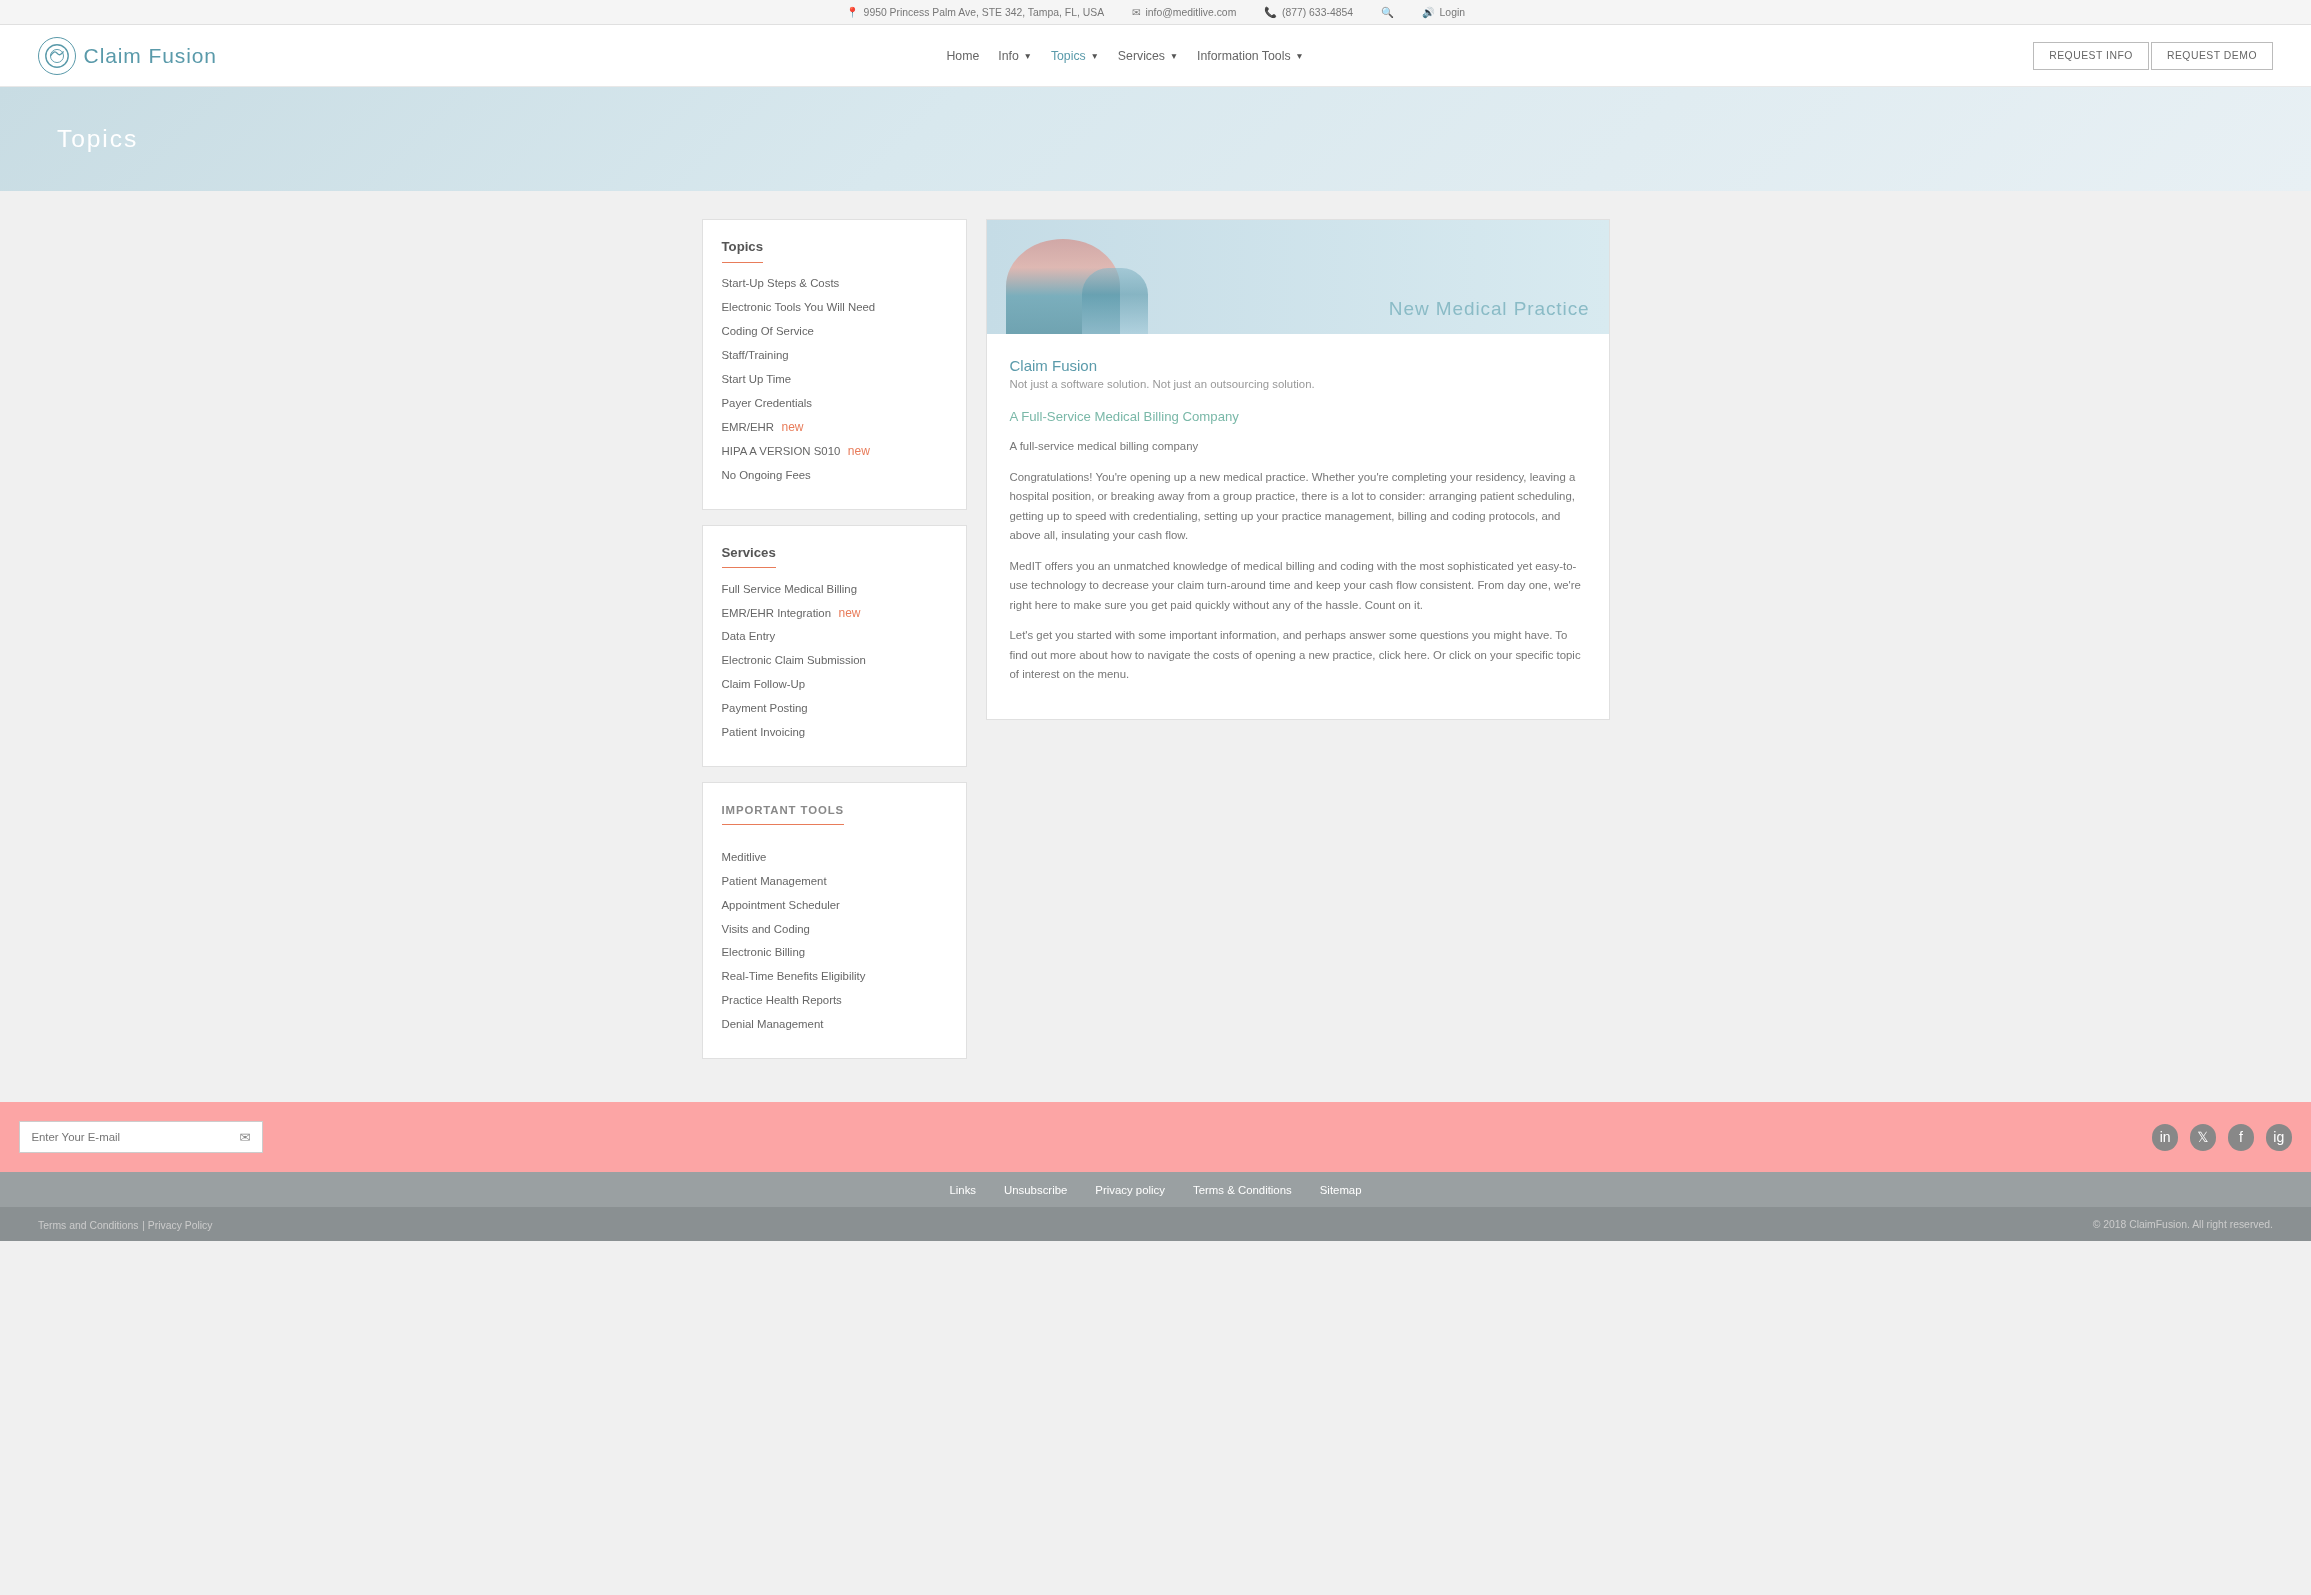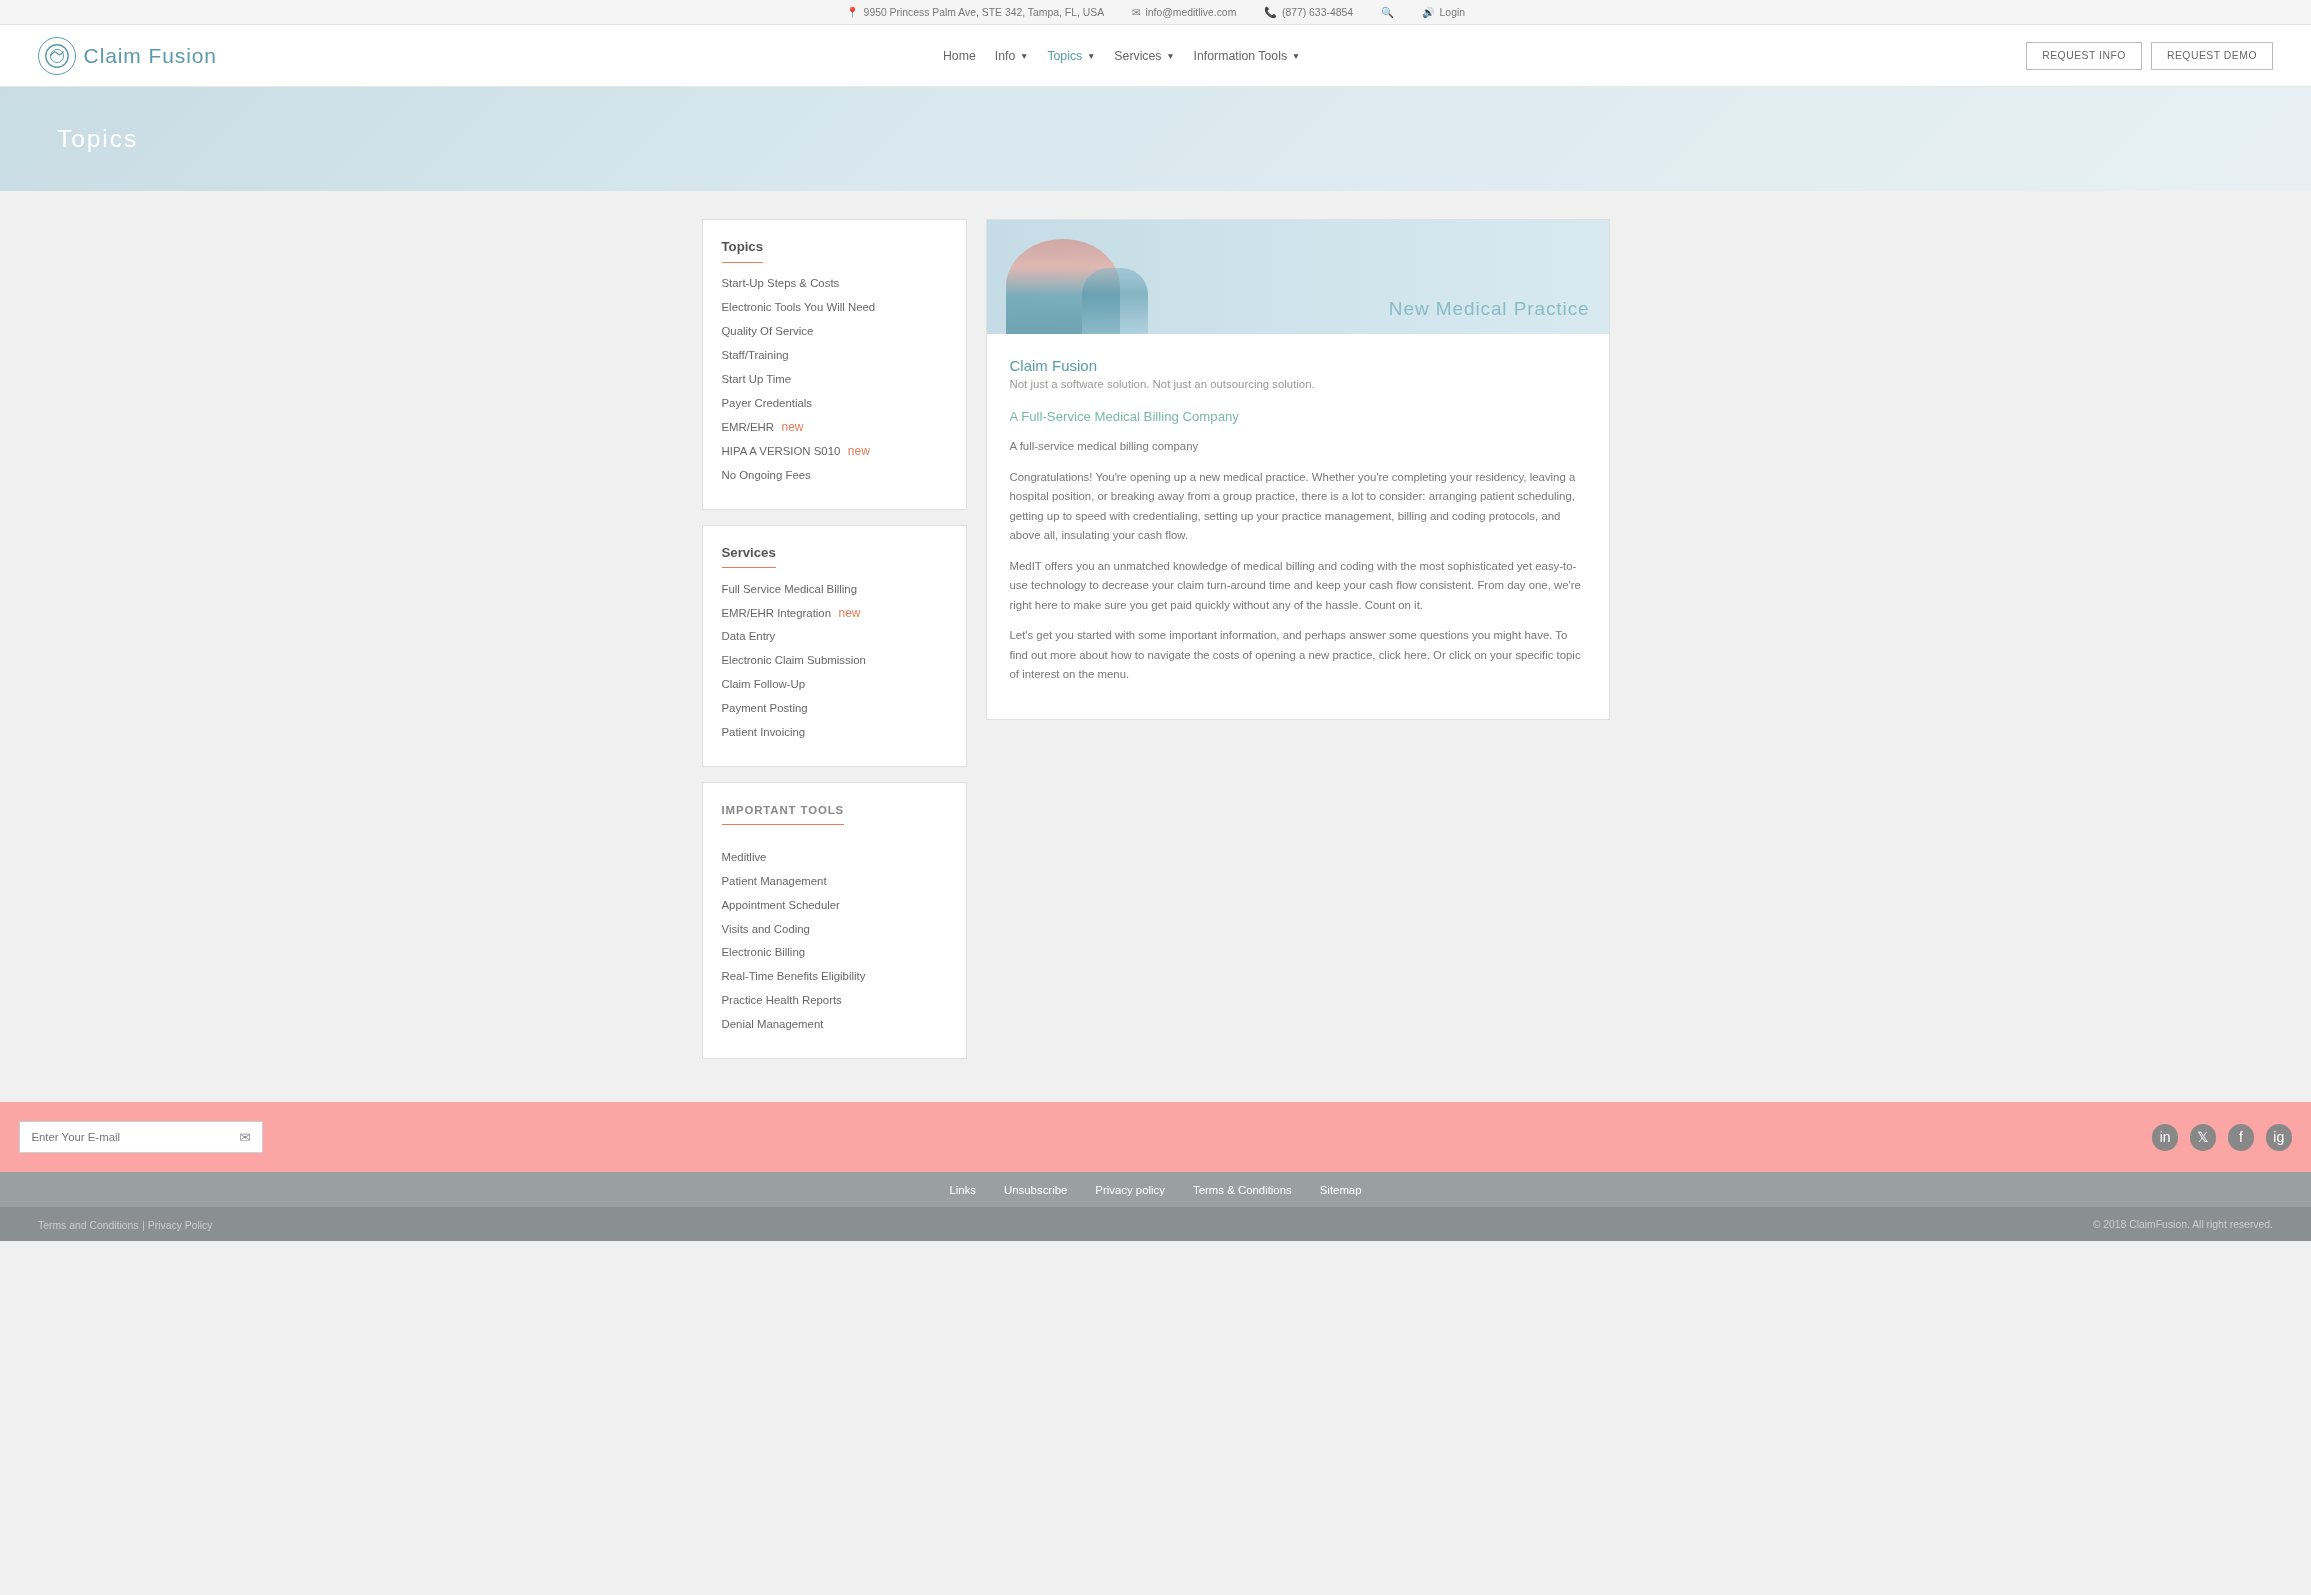--- a/index.html
+++ b/index.html
@@ -33,21 +33,21 @@
     .logo-circle {
       width: 38px; height: 38px;
       border-radius: 50%;
       border: 1.9px solid #5a9aaa;
       display: flex; align-items: center; justify-content: center;
       position: relative;
     }
     .nav { display: flex; align-items: center; gap: 19px; }
     .nav a { text-decoration: none; color: #666; font-size: 12.3px; }
     .nav-item { display: flex; align-items: center; gap: 2.8px; cursor: pointer; }
-    .header-buttons { display: flex; gap: 9px; }
+    .header-buttons { display: flex; gap: 2px; }
     .btn-outline {
       border: 0.9px solid #bbb;
       background: #fff;
       padding: 7.6px 15px;
       font-size: 10.4px;
       color: #666;
       cursor: pointer;
       text-transform: uppercase;
       letter-spacing: 0.5px;
     }
@@ -328,21 +328,21 @@
     <div class="sidebar-section">
       <div class="sidebar-title">Topics</div>
       <ul>
         <li>
           <a href="#">Start-Up Steps &amp; Costs</a>
         </li>
         <li>
           <a href="#">Electronic Tools You Will Need</a>
         </li>
         <li>
-          <a href="#">Quality Of Service</a>
+          <a href="#">Coding Of Service</a>
         </li>
         <li>
           <a href="#">Staff/Training</a>
         </li>
         <li>
           <a href="#">Start Up Time</a>
         </li>
         <li>
           <a href="#">Payer Credentials</a>
         </li>

